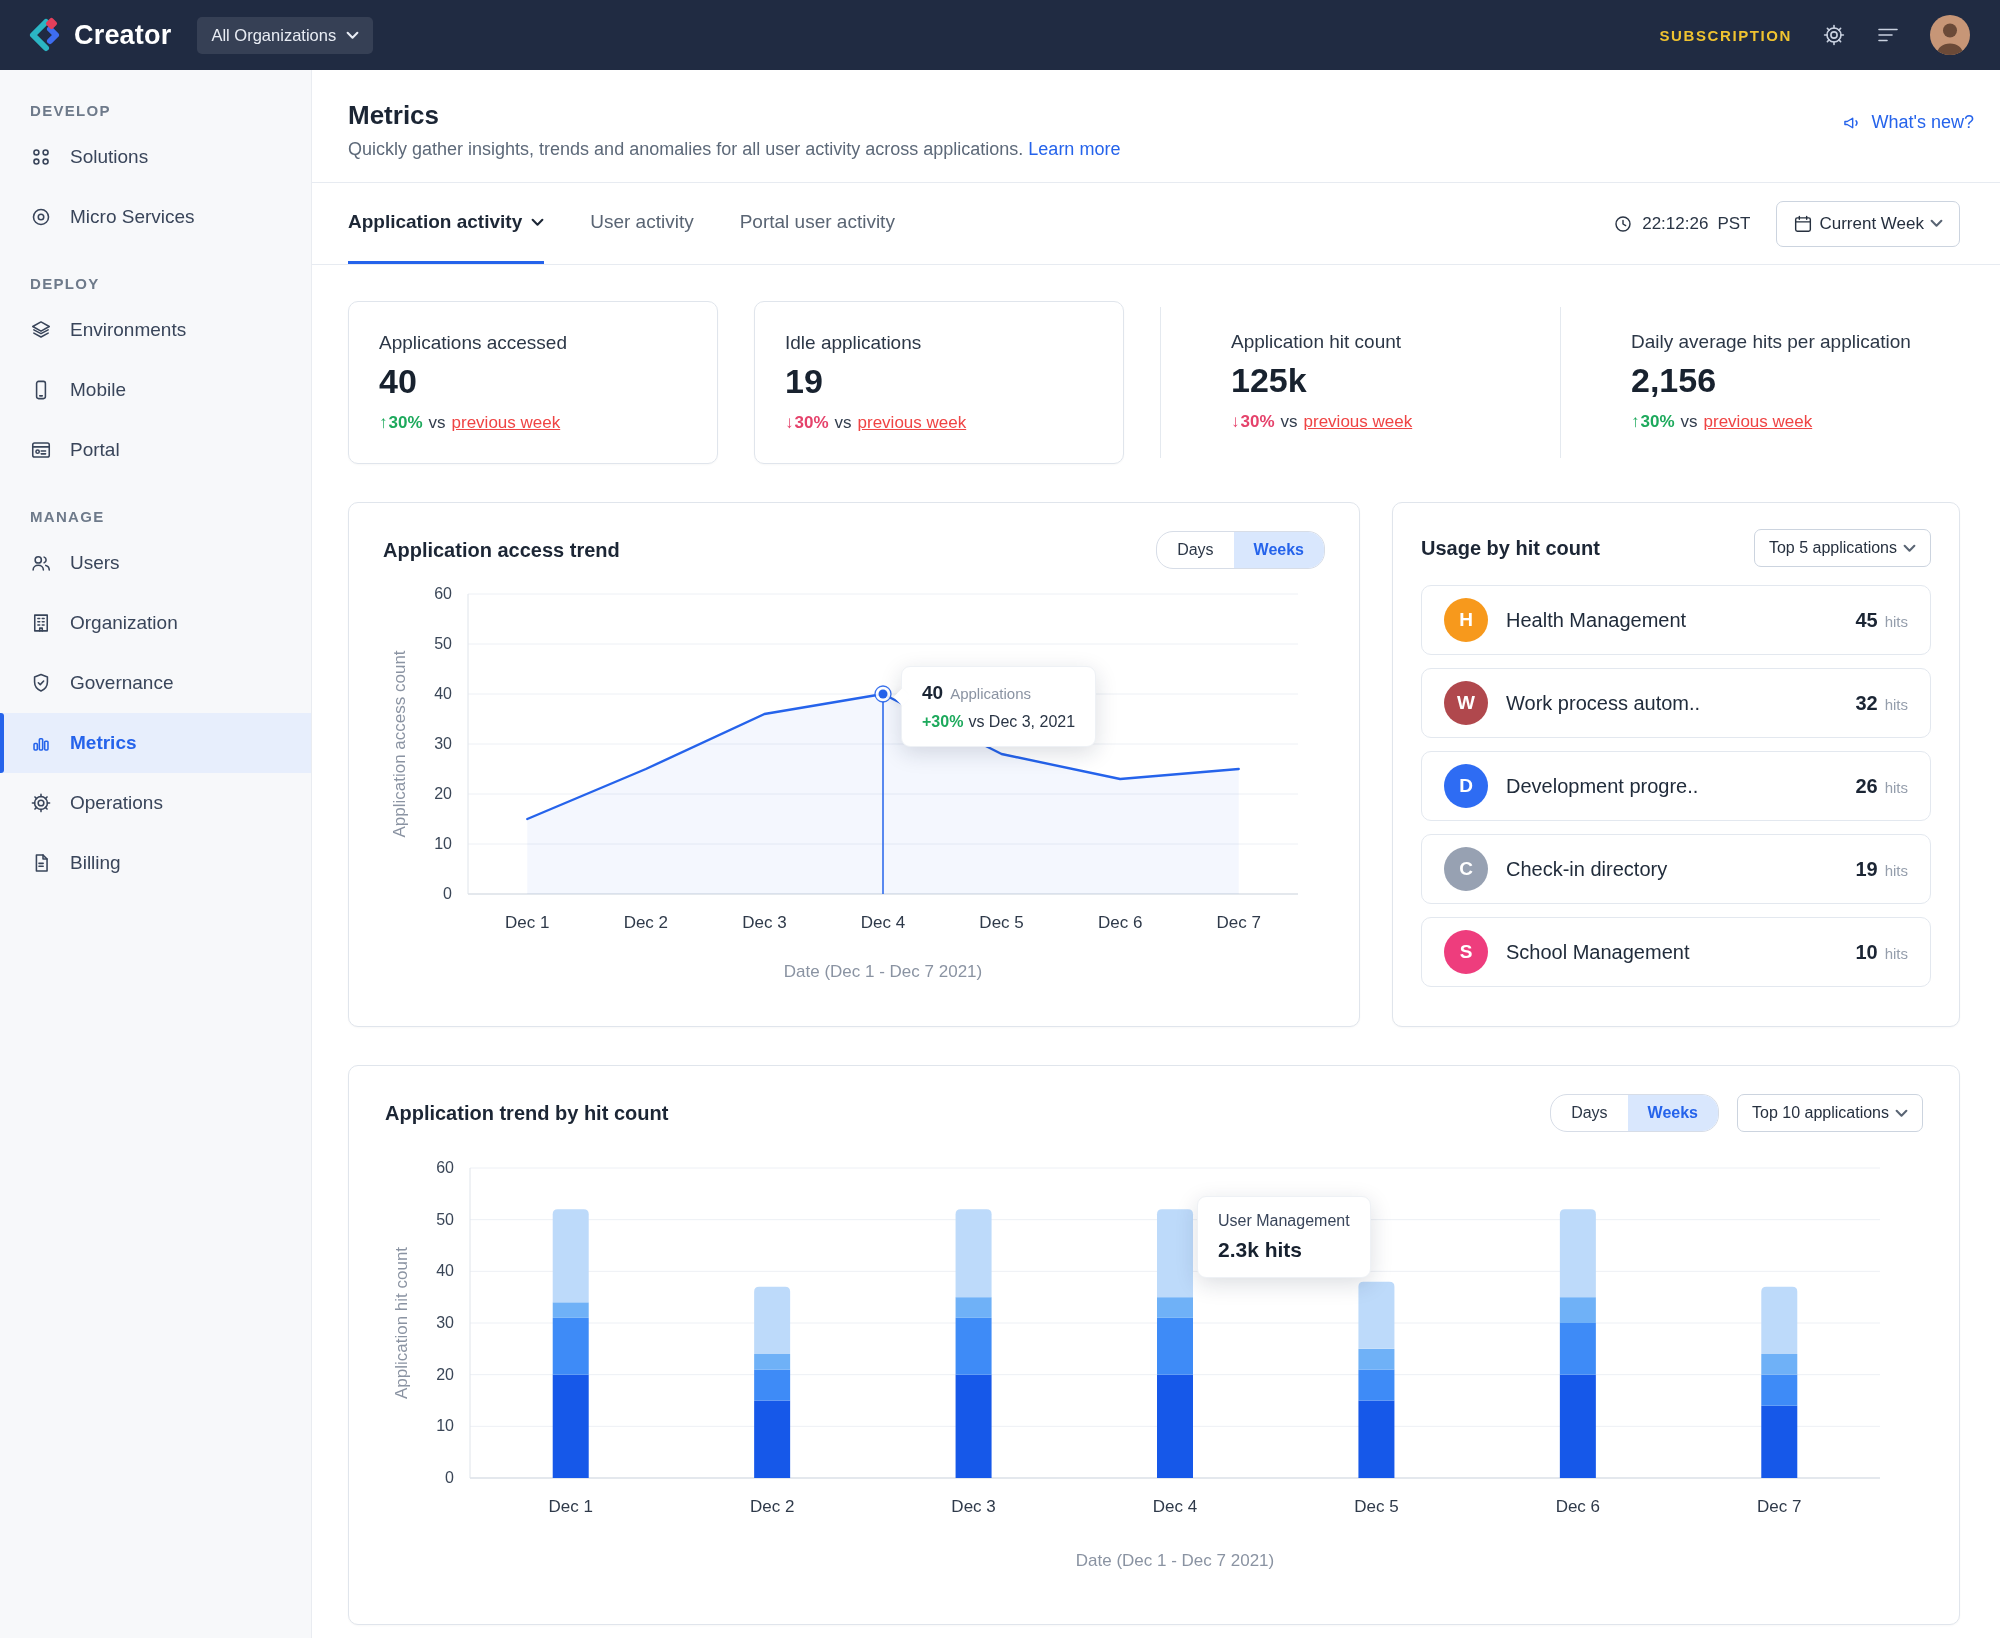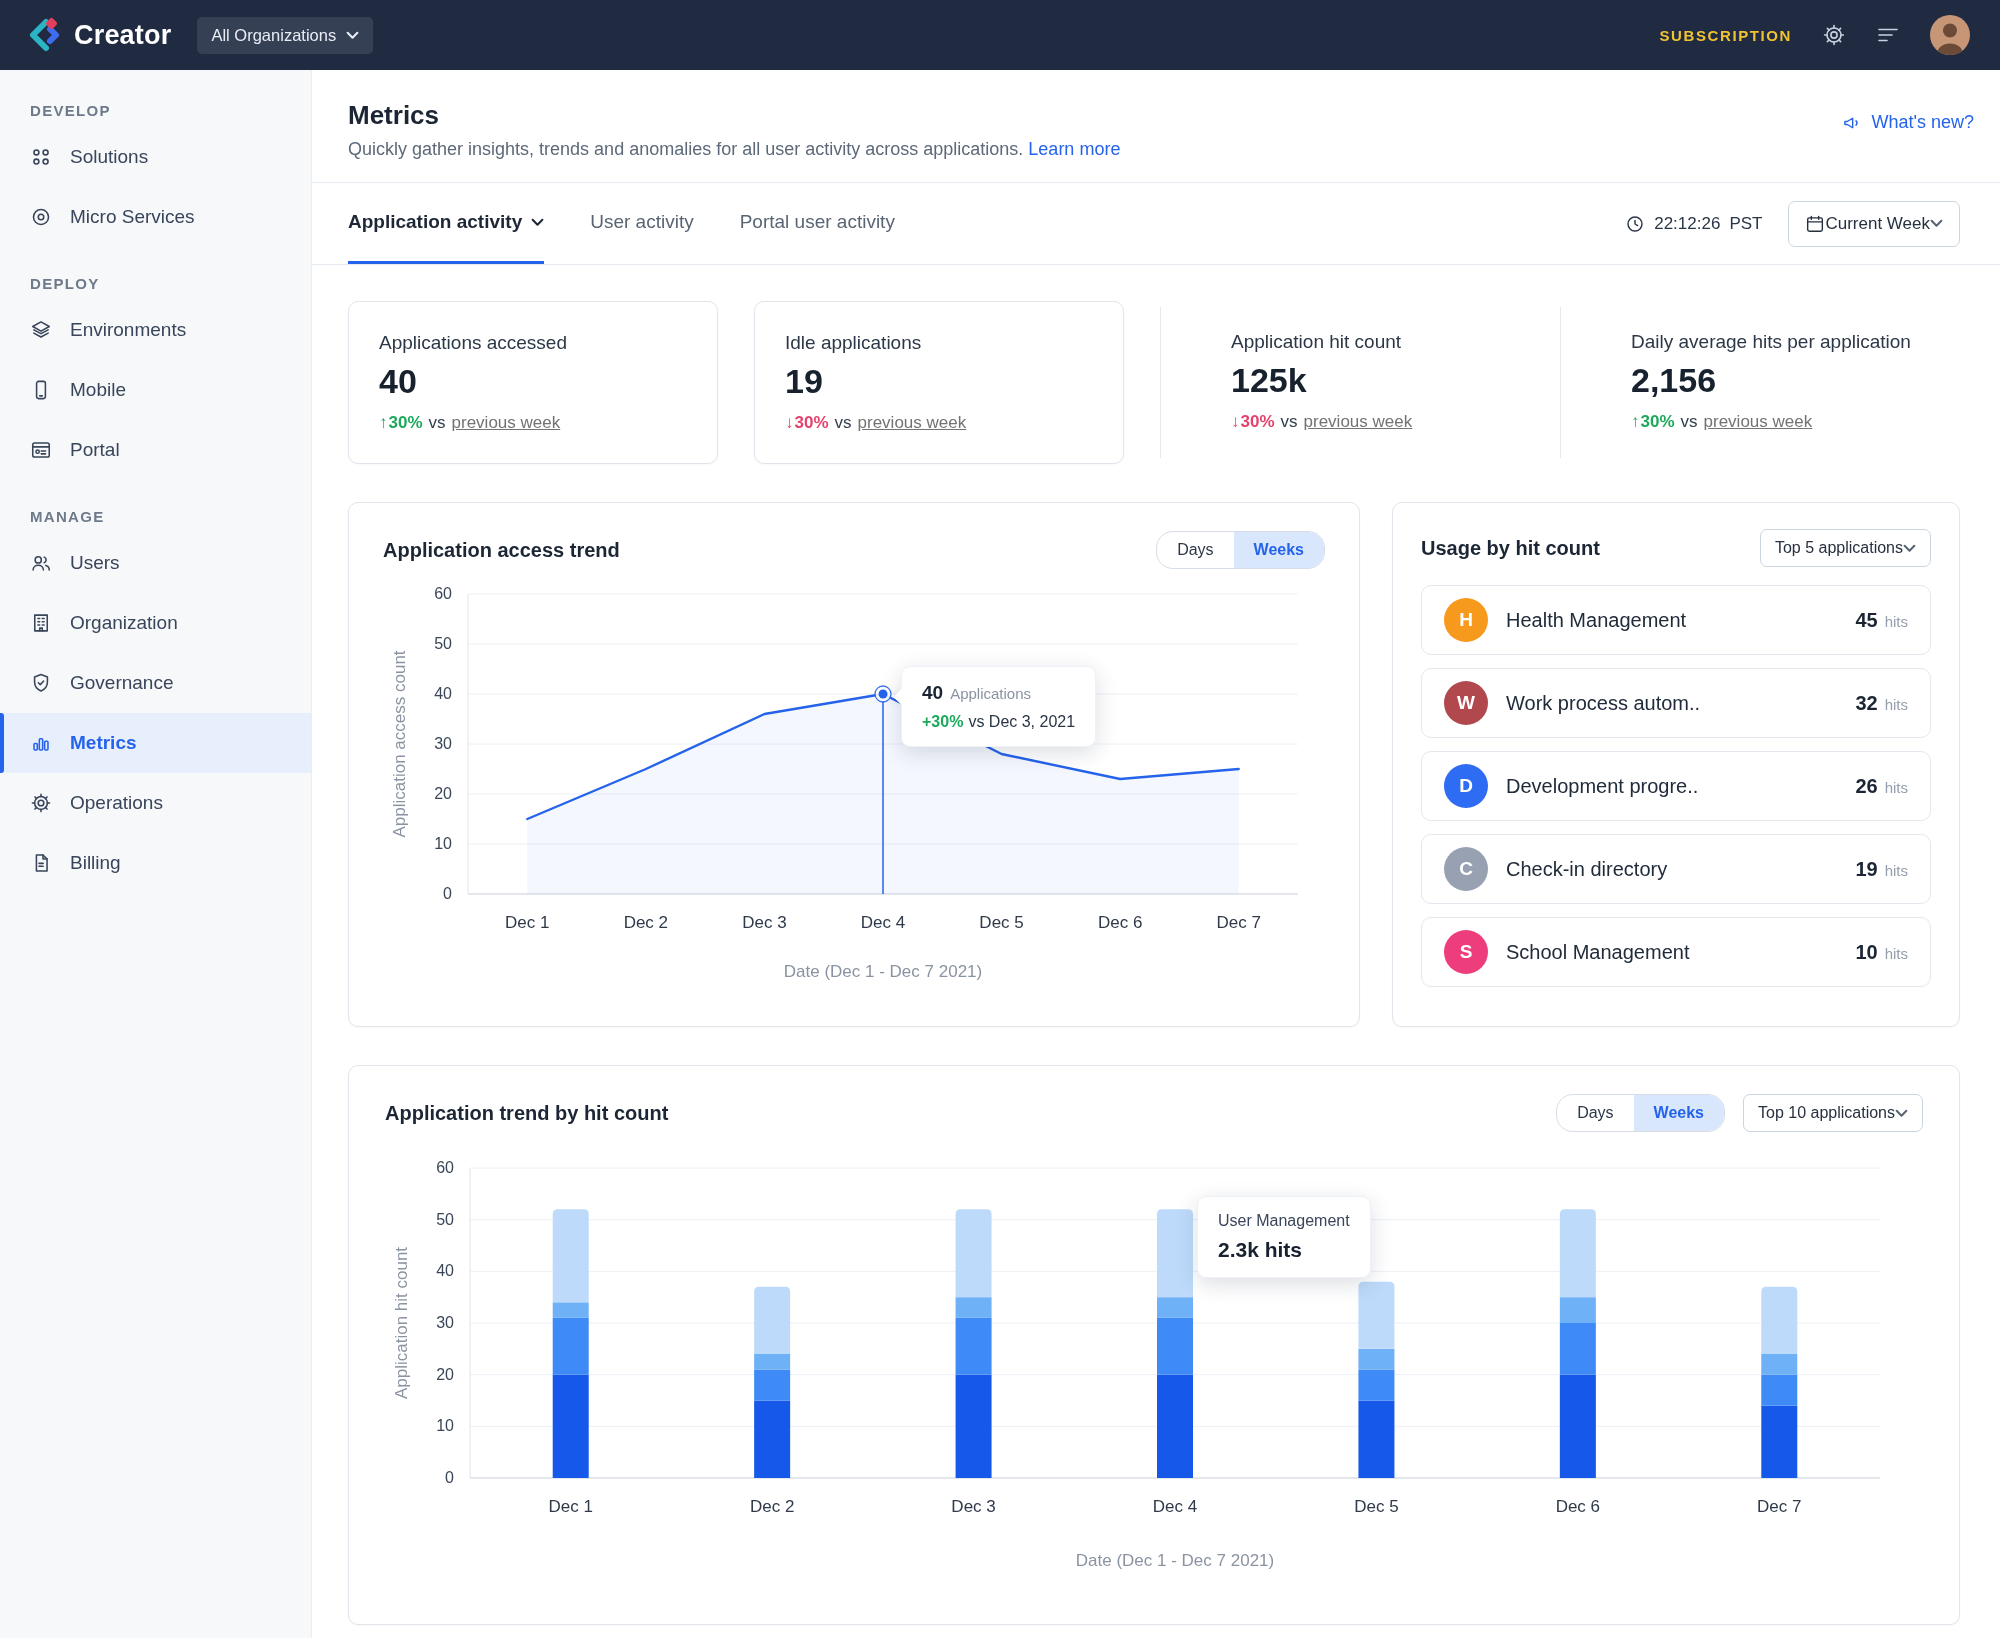--- a/index.html
+++ b/index.html
@@ -47,39 +47,39 @@
 
   .tabs-row{display:flex;align-items:stretch;height:82px;border-bottom:1px solid #e7ebf1;
     padding:0 40px 0 36px}
   .tab{display:flex;align-items:center;gap:9px;margin-right:46px;font-size:19px;color:#5a6574;
     border-bottom:3px solid transparent;cursor:pointer}
   .tab.active{color:#1d2736;font-weight:700;border-color:#2563eb}
   .chev{width:13px;height:9px;fill:none;stroke:currentColor;stroke-width:1.9;
     stroke-linecap:round;stroke-linejoin:round;display:block}
   .tabs-right{margin-left:auto;display:flex;align-items:center;gap:26px}
   .time-wrap{display:flex;align-items:center;gap:9px;font-size:17px;color:#2a3545}
-  .select{display:inline-flex;align-items:center;gap:0;border:1px solid #ccd4df;
+  .select{display:inline-flex;align-items:center;gap:6px;border:1px solid #ccd4df;
     border-radius:7px;background:#fff;padding:12px 16px;font-size:17px;color:#26303f}
   .select.small{padding:9px 14px;font-size:16px}
   .select .chev{stroke:#5a6574}
 
   
   .stats-row{display:flex;align-items:stretch;padding:36px 40px 0 36px}
   .stat-card{padding:30px}
   .stat-card.boxed{width:370px;border:1px solid #e0e5ec;border-radius:10px;margin-right:36px;
     box-shadow:0 1px 2px rgba(16,24,40,.03)}
   .stat-card.plain{flex:1;padding:30px 0 30px 70px}
   .v-divider{width:1px;background:#e4e9ef;margin:6px 0}
   .stat-label{font-size:19px;color:#2c3747}
   .stat-value{margin-top:8px;font-size:34px;font-weight:700;color:#18222f}
   .stat-delta{margin-top:12px;font-size:17px;color:#323d4d;display:flex;align-items:center;gap:6px}
   .delta-main{display:flex;align-items:center;gap:1px;font-weight:700}
   .stat-delta.up .delta-main{color:#1da95c}
   .stat-delta.down .delta-main{color:#e5426b}
-  .delta-link{text-decoration:underline;color:#737373;cursor:pointer}
+  .delta-link{text-decoration:underline;color:#ef4444;cursor:pointer}
 
   
   .charts-row{display:flex;gap:32px;padding:38px 40px 0 36px}
   .card{border:1px solid #e0e5ec;border-radius:10px;background:#fff;
     box-shadow:0 1px 2px rgba(16,24,40,.03)}
   .line-card{width:1012px;min-height:520px;padding:28px 34px;position:relative}
   .card-head{display:flex;align-items:center;justify-content:space-between}
   .card-title{font-size:20px;font-weight:700;color:#1c2635}
   .toggle{display:inline-flex;border:1px solid #d7dde7;border-radius:17px;overflow:hidden;background:#fff}
   .toggle-opt{padding:9px 20px;font-size:16px;color:#2c3747;cursor:pointer}

